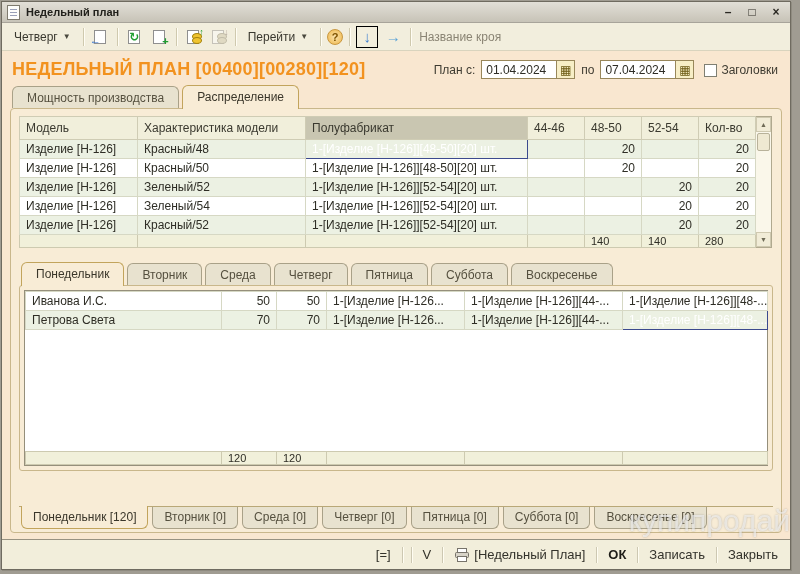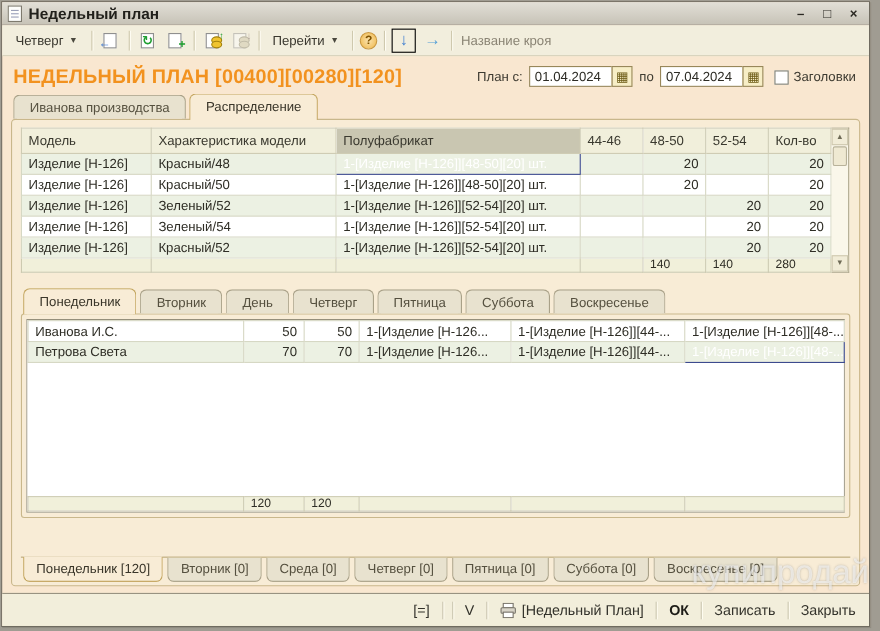--- a/index.html
+++ b/index.html
@@ -8,21 +8,21 @@
   .window { position:absolute; left:1px; top:1px; width:790px; height:569px;
             background:#f9e7d0; border:1px solid #6f6b60; box-shadow:1px 1px 0 #8f8b80;
             display:flex; flex-direction:column; }
 
   
   .titlebar { height:21px; flex:0 0 21px; background:linear-gradient(#e2dfd7,#c7c3b7);
               border-bottom:1px solid #a8a49a; display:flex; align-items:center; padding:0 5px; gap:6px; }
   .doc-ic { width:13px; height:15px; background:#fdfdfb; border:1px solid #7e7a6e; position:relative; }
   .doc-ic::before { content:""; position:absolute; left:2px; right:2px; top:3px; height:1px;
                     background:#9aa0b8; box-shadow:0 3px 0 #9aa0b8, 0 6px 0 #9aa0b8; }
-  .title-text { font-weight:bold; font-size:14px; color:#21201b; flex:1; }
+  .title-text { font-weight:bold; font-size:11px; color:#21201b; flex:1; }
   .wbtn { width:18px; height:16px; display:flex; align-items:center; justify-content:center;
           font-size:12px; font-weight:bold; color:#2a2822; cursor:default; }
 
   
   .toolbar { height:28px; flex:0 0 28px; background:#f2eedd; border-bottom:1px solid #d9d4be;
              display:flex; align-items:center; padding:0 6px; gap:4px; font-size:12px; color:#3a382f; }
   .tbtn { display:flex; align-items:center; gap:5px; padding:2px 6px; }
   .tbtn .dd { font-size:8px; color:#4a483e; }
   .tsep { width:1px; height:18px; background:#cfc9ae; box-shadow:1px 0 0 #fffdf4; margin:0 2px; }
   .ticon { width:21px; height:21px; position:relative; display:flex; align-items:center; justify-content:center; }
@@ -196,21 +196,21 @@
           <span class="cal-btn">▦</span>
         </span>
         <span class="chk-row">
           <span class="chk"></span>
           <span>Заголовки</span>
         </span>
       </span>
     </div>
 
     <div class="tabs main">
-      <span class="tab">Иванова производства</span>
+      <span class="tab">Мощность производства</span>
       <span class="tab active">Распределение</span>
     </div>
 
     <div class="main-panel">
 
       <div class="t1wrap">
         <table class="t1">
           <colgroup>
               <col style="width:118px">
               <col style="width:168px">
@@ -290,21 +290,21 @@
           <span class="vbtn">▲</span>
           <span class="vthumb"></span>
           <span class="vtrack"></span>
           <span class="vbtn">▼</span>
         </div>
       </div>
 
       <div class="tabs days">
         <span class="tab active">Понедельник</span>
         <span class="tab">Вторник</span>
-        <span class="tab">День</span>
+        <span class="tab">Среда</span>
         <span class="tab">Четверг</span>
         <span class="tab">Пятница</span>
         <span class="tab">Суббота</span>
         <span class="tab">Воскресенье</span>
       </div>
 
       <div class="t2panel">
         <div class="t2inner">
           <table class="t2">
             <colgroup>

